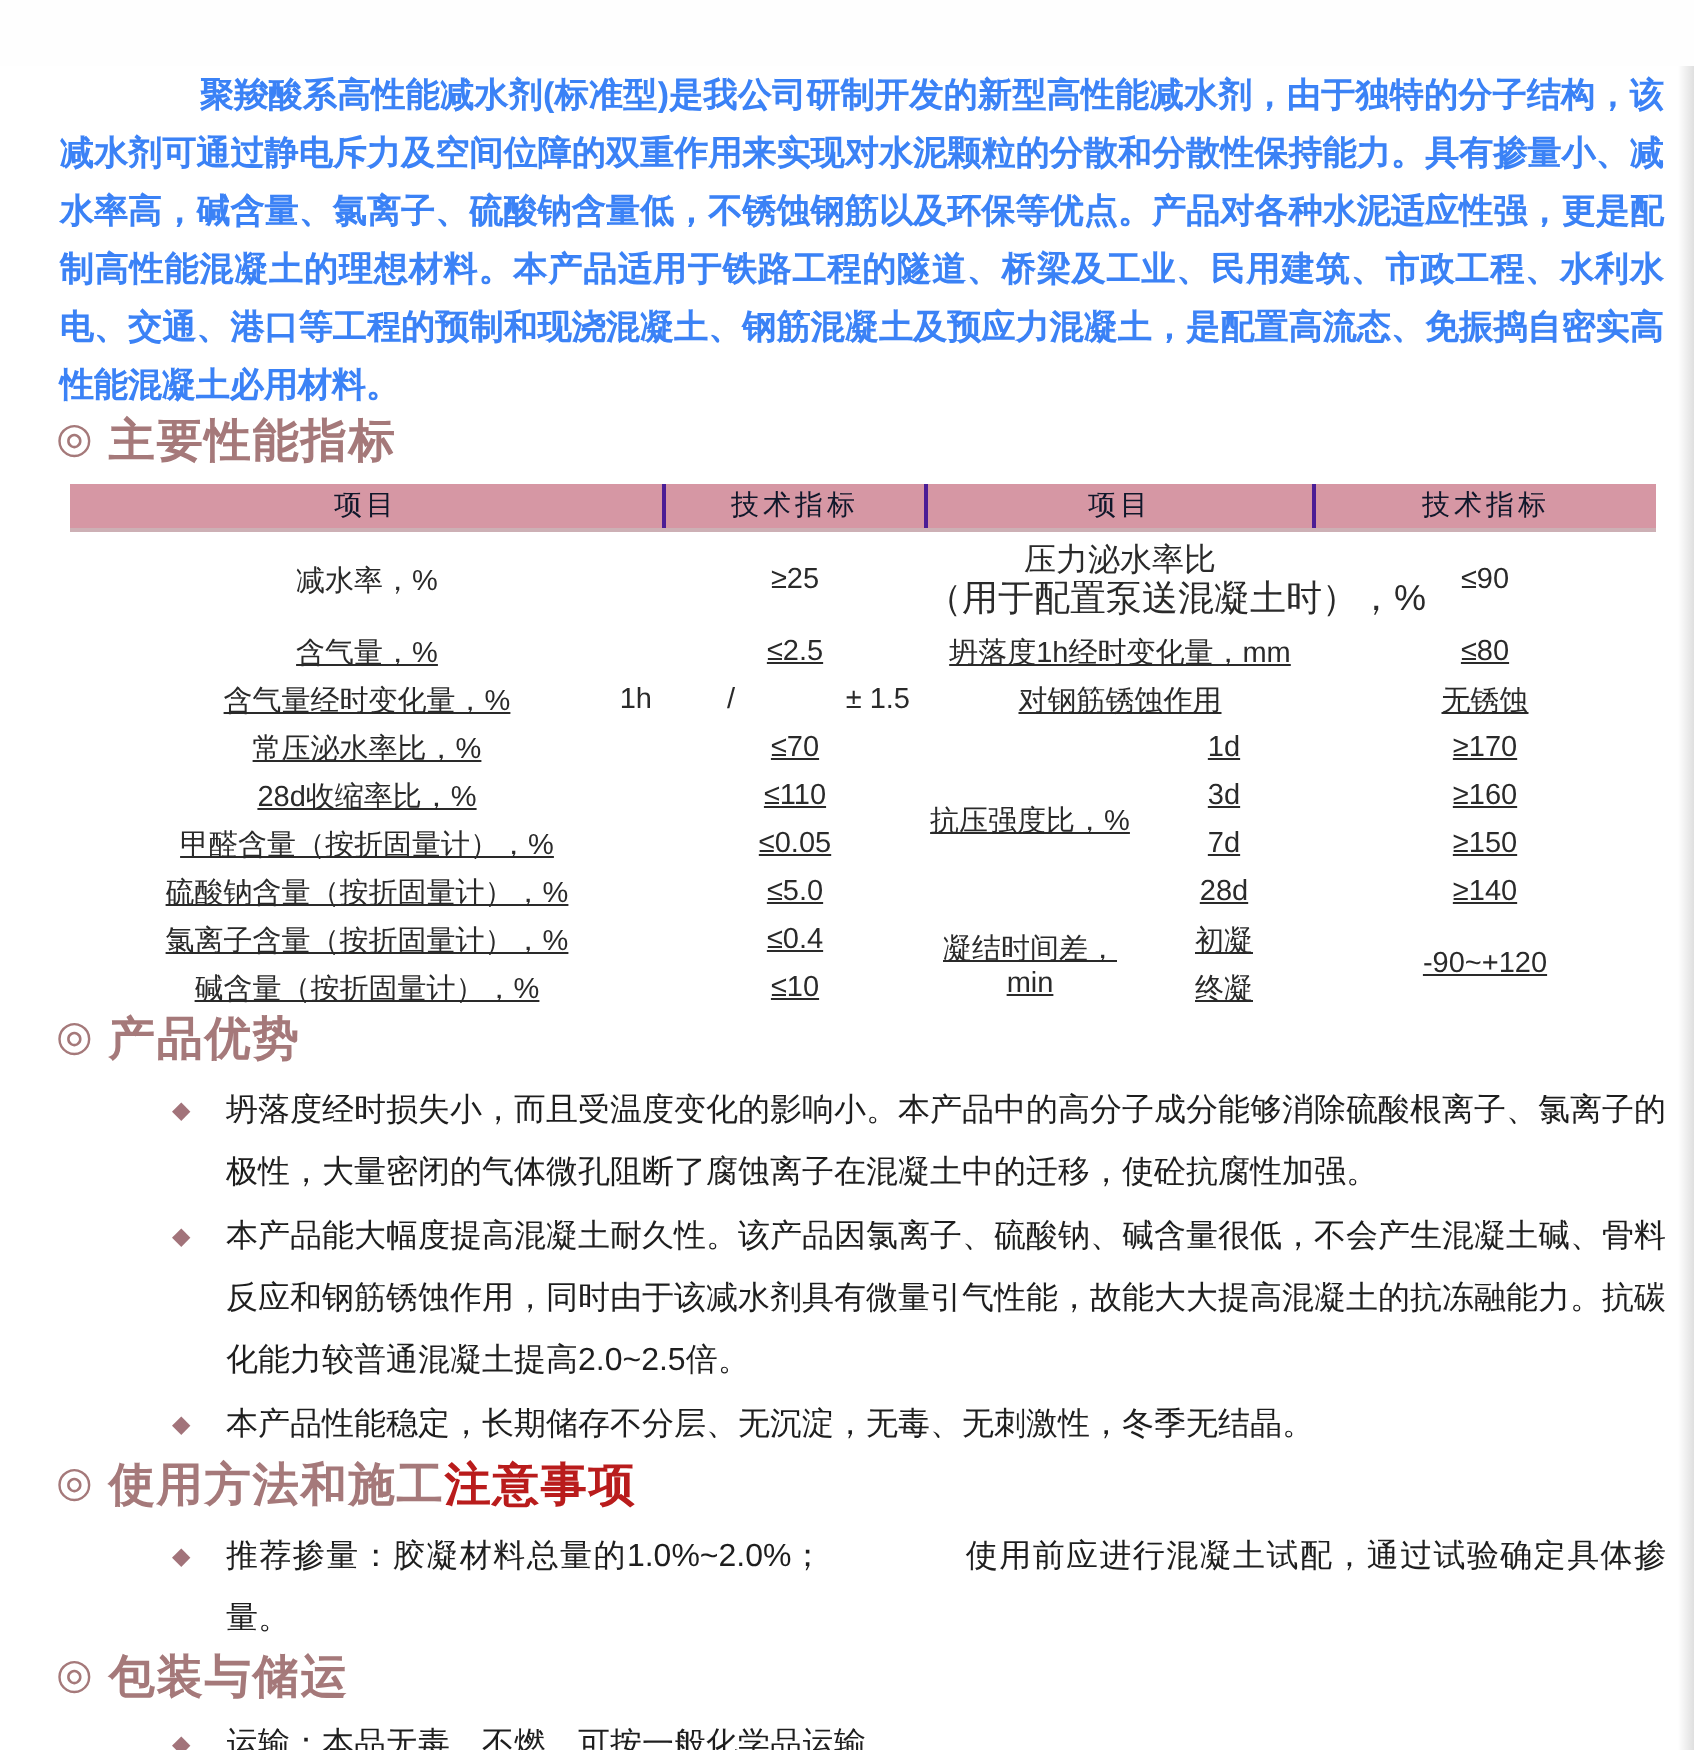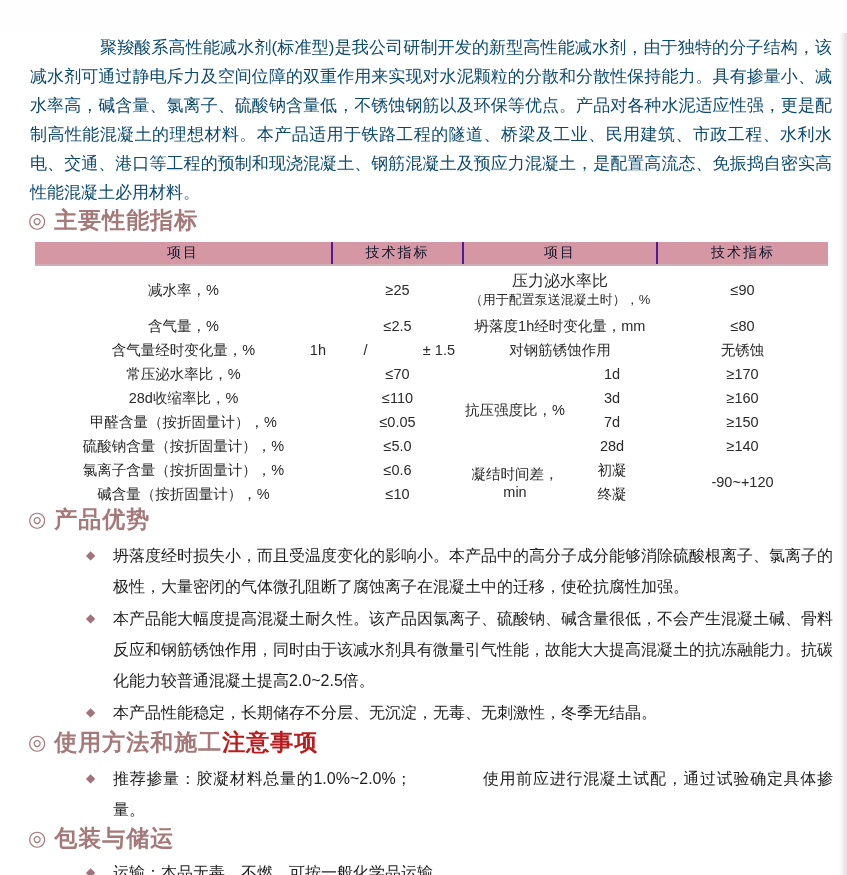--- a/index.html
+++ b/index.html
@@ -10,22 +10,22 @@
     color:#222;
     position:relative;
   }
   .page{position:relative;width:847px;height:875px;background:#fff;}
   
   .page .edge-right{position:absolute;top:0;right:0;width:8px;height:100%;
     background:linear-gradient(to right,rgba(0,0,0,0),rgba(110,110,110,.22));pointer-events:none;}
 
   .intro{
     margin:33px 15px 0 30px;
-    font-size:17px;line-height:29px;font-weight:400;
-    color:#0c4a6e;text-align:justify;text-indent:70px;
+    font-size:17px;line-height:29px;font-weight:700;
+    color:#3b82f6;text-align:justify;text-indent:70px;
   }
 
   h2.section{
     margin:0 0 0 28px;font-size:23px;line-height:26px;font-weight:700;
     color:#a5797a;letter-spacing:1px;display:flex;align-items:center;
   }
   h2.section .marker{font-weight:400;font-size:21px;margin-right:7px;color:#a5797a;}
   h2.section .fade{color:#b91c1c;}
   .mt-perf{margin-top:9px;}
   .mt-adv{margin-top:15px;}
@@ -38,28 +38,28 @@
   }
   col.c1{width:297px;} col.c2{width:131px;} col.c3a{width:104px;} col.c3b{width:90px;} col.c4{width:171px;}
   table.perf thead th{
     background:#d697a4;color:#0f172a;font-weight:400;font-size:14px;
     height:22px;padding:0;text-align:center;letter-spacing:2px;
     border-bottom:2px solid #cdb0b5;
   }
   table.perf thead th.sep{border-left:2px solid #4c1d95;}
   table.perf td{padding:0;text-align:center;vertical-align:middle;}
   tr.rt td{height:48px;}
-  tr.rn td{height:24px;}
+  tr.rn td{height:24px;text-decoration:underline;}
   td.itime{position:relative;margin-top:43px;}
   td.itime .t{position:absolute;right:6px;top:50%;transform:translateY(-50%);}
   td.vslash{position:relative;}
   td.vslash .s{position:absolute;left:24%;top:50%;transform:translateY(-50%);}
   td.vslash .v{position:absolute;right:8px;top:50%;transform:translateY(-50%);}
   td .tl1{line-height:19px;font-size:16px;white-space:nowrap;}
-  td .tl2{line-height:19px;font-size:13px;white-space:nowrap;}
+  td .tl2{line-height:19px;font-size:18px;white-space:nowrap;}
 
   .bullets{margin:8px 14px 0 86px;}
   .bullet{display:flex;font-size:16px;line-height:31px;color:#1e1e1e;text-align:justify;margin-bottom:1px;}
   .bullet .diamond{flex:none;width:27px;color:#a2737a;font-size:12px;line-height:31px;}
   .bullet .btext{flex:1;}
   .bullets.single .bullet{margin-bottom:0;}
   .gap-right{margin-left:66px;}
   .bullets.pack .bullet{line-height:27px;margin-bottom:2px;}
   .bullets.pack .bullet .diamond{line-height:27px;}
 </style>
@@ -139,21 +139,21 @@
         <td>≥150</td>
       </tr>
       <tr class="rn">
         <td>硫酸钠含量（按折固量计），%</td>
         <td>≤5.0</td>
         <td>28d</td>
         <td>≥140</td>
       </tr>
       <tr class="rn">
         <td>氯离子含量（按折固量计），%</td>
-        <td>≤0.6</td>
+        <td>≤0.4</td>
         <td rowspan="2">凝结时间差，min</td>
         <td>初凝</td>
         <td rowspan="2">-90~+120</td>
       </tr>
       <tr class="rn">
         <td>碱含量（按折固量计），%</td>
         <td>≤10</td>
         <td>终凝</td>
       </tr>
     </tbody>

